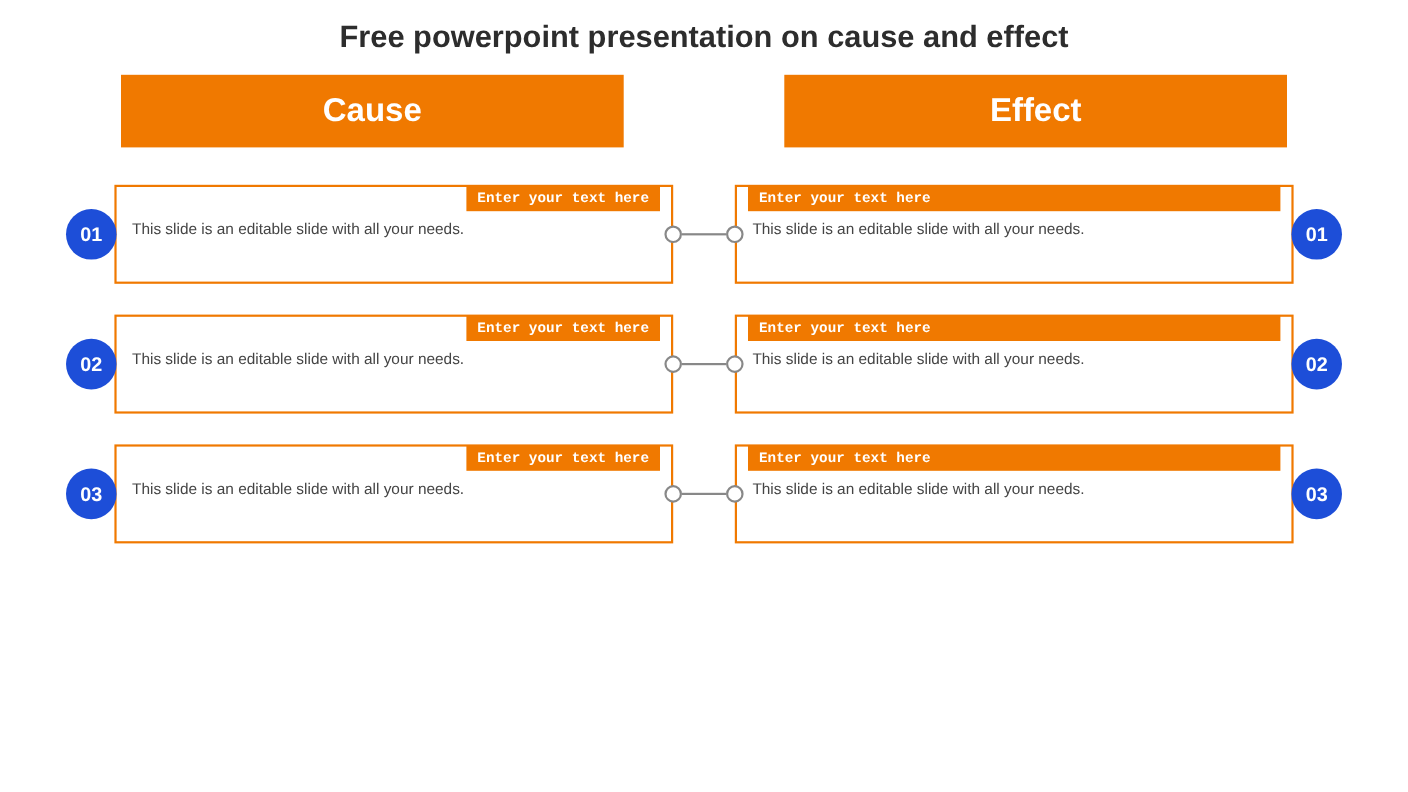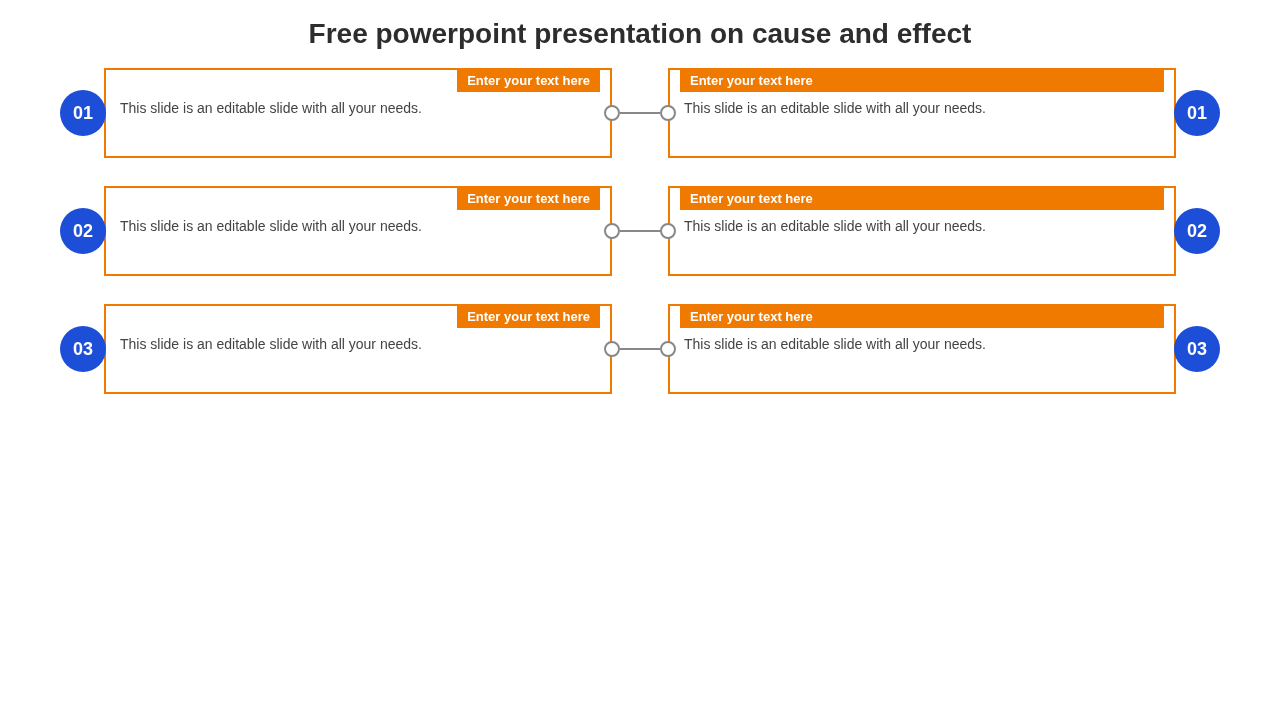--- a/index.html
+++ b/index.html
@@ -68,20 +68,21 @@
     .card-label {
       background: #f07900;
       color: #ffffff;
       font-size: 13px;
       font-weight: bold;
       padding: 4px 10px;
       display: inline-block;
       position: absolute;
       top: -1px;
       right: 10px;
+      font-family: Liberation Mono, monospace;
     }
     .card-text {
       font-size: 14px;
       color: #444;
       padding: 28px 14px 10px 14px;
       line-height: 1.5;
     }
     
     .full-row {
       display: flex;
@@ -107,20 +108,32 @@
       height: 2px;
       background: #888;
     }
   </style>
 </head>
 <body>
 
 <div class="slide">
   <div class="slide-title">Free powerpoint presentation on cause and effect</div>
 
+  <div style="display:flex; width:100%; justify-content:center; gap:0; margin-bottom:16px;">
+
+    <div style="width:48%; display:flex; justify-content:center;">
+      <div class="column-header">Cause</div>
+    </div>
+
+    <div style="width:4%;"></div>
+
+    <div style="width:48%; display:flex; justify-content:center;">
+      <div class="column-header">Effect</div>
+    </div>
+  </div>
 
   <div id="rows-container" style="display:flex; flex-direction:column; width:100%; gap:14px; flex:1; justify-content:flex-start;">
 
   <div class="full-row" style="display: flex; align-items: center; width: 100%;">
         <div class="cause-side" style="flex: 1 1 0%; display: flex; align-items: center;">
           <div class="number-circle">01</div>
           <div class="card" style="flex: 1 1 0%; min-height: 90px; position: relative; border: 2px solid rgb(240, 121, 0); margin-left: -2px;">
             <div class="card-label" style="position: absolute; top: -1px; right: 10px; background: rgb(240, 121, 0); color: rgb(255, 255, 255); font-size: 13px; font-weight: bold; padding: 4px 10px;">Enter your text here</div>
             <div class="card-text" style="font-size: 14px; color: rgb(68, 68, 68); padding: 28px 14px 10px; line-height: 1.5;">This slide is an editable
 slide with all your needs.</div>

